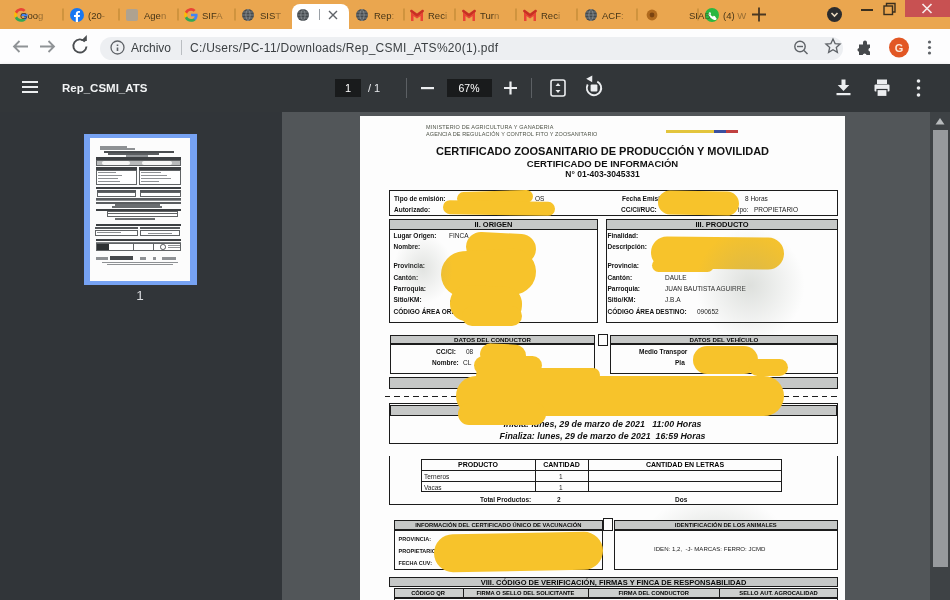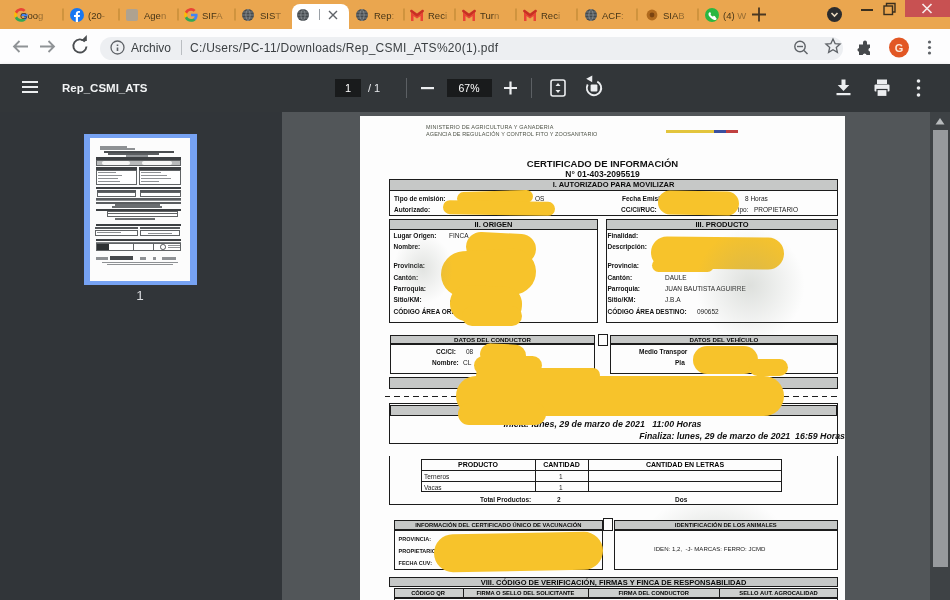--- a/index.html
+++ b/index.html
@@ -145,21 +145,21 @@
     </div>
   <div class="tab" style="left:455px;width:61px">
       <span class="tt" style="left:25px">Tur<span style="opacity:.5">n</span></span>
     </div>
   <div class="tab" style="left:516px;width:61px">
       <span class="tt" style="left:25px">Rec<span style="opacity:.5">i</span></span>
     </div>
   <div class="tab" style="left:577px;width:60px">
       <span class="tt" style="left:25px">ACF<span style="opacity:.5">:</span></span>
     </div>
-  <div class="tab" style="left:637px;width:61px">
+  <div class="tab" style="left:663px;width:61px">
       <span class="tt" style="left:26px">SIA<span style="opacity:.5">B</span></span>
     </div>
   <div class="tab" style="left:698px;width:44px">
       <span class="tt" style="left:25px">(4) <span style="opacity:.5">W</span></span>
     </div>
 </div>
 <div id="navbar">
   <svg class="abs" width="950" height="35">
     <path d="M28 17.5H14M19.5 12l-5.5 5.5 5.5 5.5" stroke="#8f9396" stroke-width="1.8" fill="none"></path>
     <path d="M40 17.5h14M48.5 12l5.5 5.5-5.5 5.5" stroke="#8f9396" stroke-width="1.8" fill="none"></path>
@@ -295,24 +295,24 @@
       </div>
     <div id="thumblabel">1</div>
   </div>
   <div id="page">
 
     <div class="abs" style="left:66px;top:8px;font-size:5.5px;color:#4e5347;letter-spacing:.2px">MINISTERIO DE AGRICULTURA Y GANADERIA</div>
     <div class="abs" style="left:66px;top:14.5px;font-size:5.5px;color:#4e5347;letter-spacing:.1px">AGENCIA DE REGULACIÓN Y CONTROL FITO Y ZOOSANITARIO</div>
     <div class="abs" style="left:306px;top:14px;width:48px;height:2.5px;background:#e3c53d"></div>
     <div class="abs" style="left:354px;top:14px;width:12px;height:2.5px;background:#3a50a0"></div>
     <div class="abs" style="left:366px;top:14px;width:12px;height:2.5px;background:#c04040"></div>
+    <div class="abs" style="left:0;top:29px;width:485px;text-align:center;font-size:11px;font-weight:bold;color:#111">CERTIFICADO ZOOSANITARIO DE PRODUCCIÓN Y MOVILIDAD</div>
     <div class="abs" style="left:0;top:42px;width:485px;text-align:center;font-size:9.5px;font-weight:bold;color:#111">CERTIFICADO DE INFORMACIÓN</div>
-    <div class="abs" style="left:0;top:52.5px;width:485px;text-align:center;font-size:8.5px;font-weight:bold;color:#111">N° 01-403-2095519</div>
-
-    <div class="gbar" style="left:29px;top:63px;width:449px;height:12px;font-size:7.5px;line-height:10.5px">I. AUTORIZADO PARA MOVILIZAR</div>
+    <div class="abs" style="left:0;top:52.5px;width:485px;text-align:center;font-size:8.5px;font-weight:bold;color:#111">N° 01-403-3045331</div>
+
     <div class="wbox" style="left:29px;top:74px;width:449px;height:26px"></div>
     <span class="lbl" style="left:34px;top:79px">Tipo de emisión:</span>
     <span class="val" style="left:175px;top:79px">OS</span>
     <span class="lbl" style="left:262px;top:79px">Fecha Emisión</span>
     <span class="val" style="left:385px;top:79px">8 Horas</span>
     <span class="lbl" style="left:34px;top:90px">Autorizado:</span>
     <span class="lbl" style="left:261px;top:90px">CC/CI/RUC:</span>
     <span class="val" style="left:378px;top:90px">ipo:</span>
       <span class="val" style="left:394px;top:90px">PROPIETARIO</span>
     <div class="blob" style="left:97px;top:74.5px;width:76px;height:13px;border-radius:6.5px;transform:rotate(-2deg)"></div>
@@ -362,21 +362,21 @@
       <span class="val" style="left:106px;top:231.5px">08</span>
     <span class="lbl" style="left:72px;top:242.5px">Nombre:</span>
       <span class="val" style="left:103px;top:242.5px">CL</span>
     <span class="lbl" style="left:279px;top:231.5px">Medio Transpor</span>
     <span class="lbl" style="left:315px;top:242.5px">Pla</span>
     <div class="gbar" style="left:29px;top:261px;width:449px;height:11.5px"></div>
     <div class="abs" style="left:25px;top:279.5px;width:453px;height:1.6px;background:repeating-linear-gradient(90deg,#1c1c1c 0 5.5px,transparent 5.5px 9.5px)"></div>
     <div class="wbox" style="left:29px;top:287px;width:449px;height:41px"></div>
     <div class="gbar" style="left:30px;top:288.5px;width:447px;height:11px"></div>
     <div class="abs" style="left:0;top:302.5px;width:485px;text-align:center;font-size:8.8px;font-weight:bold;font-style:italic;color:#111">Inicia: lunes, 29 de marzo de 2021&nbsp;&nbsp;&nbsp;11:00 Horas</div>
-    <div class="abs" style="left:0;top:315px;width:485px;text-align:right;font-size:8.8px;font-weight:bold;font-style:italic;color:#111">Finaliza: lunes, 29 de marzo de 2021&nbsp;&nbsp;16:59 Horas</div>
+    <div class="abs" style="left:0;top:315px;width:485px;text-align:center;font-size:8.8px;font-weight:bold;font-style:italic;color:#111">Finaliza: lunes, 29 de marzo de 2021&nbsp;&nbsp;16:59 Horas</div>
 
     <div class="blob" style="left:120px;top:228px;width:46px;height:22px;border-radius:11px;transform:rotate(3deg)"></div>
     <div class="blob" style="left:114px;top:240px;width:68px;height:19px;border-radius:9.5px"></div>
     <div class="blob" style="left:116px;top:252px;width:124px;height:14px;border-radius:7px"></div>
     <div class="blob" style="left:333px;top:230px;width:65px;height:28px;border-radius:14px"></div>
     <div class="blob" style="left:389px;top:243px;width:39px;height:17px;border-radius:8.5px"></div>
     <div class="blob" style="left:96px;top:260px;width:328px;height:40px;border-radius:20px"></div>
     <div class="blob" style="left:98px;top:287px;width:88px;height:22px;border-radius:11px"></div>
 
     <div class="wbox" style="left:29px;top:340px;width:449px;height:49px;border-top:none"></div>

